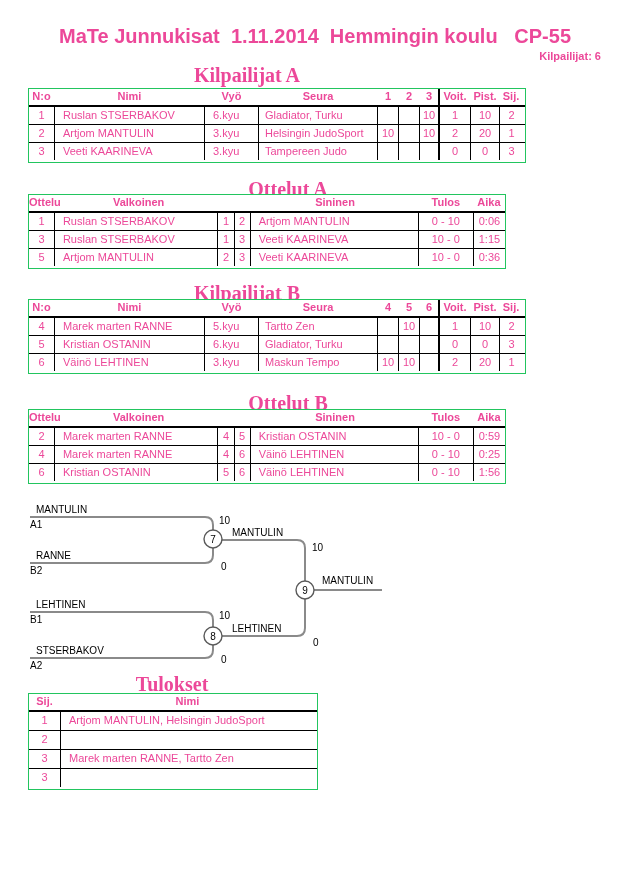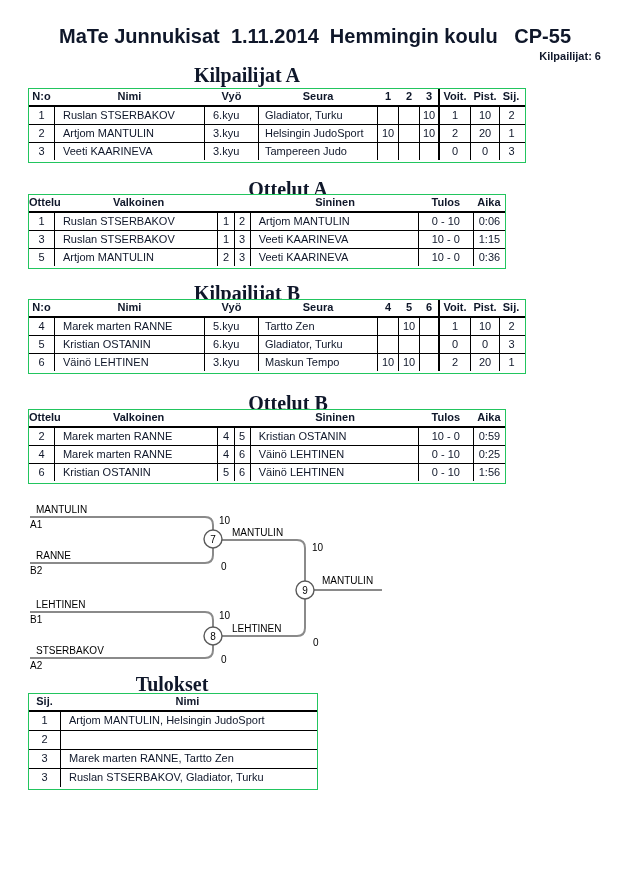--- a/index.html
+++ b/index.html
@@ -1,21 +1,21 @@
 <!DOCTYPE html>
 <html><head>
 <meta charset="utf-8">
 <style>
   html,body{margin:0;padding:0;background:#e8e8e8;}
   .page{
     position:relative;
     width:630px;height:891px;
     background:#ffffff;
     font-family:"Liberation Sans", sans-serif;
-    color:#0f172a;
+    color:#ec4899;
     overflow:hidden;
   }
   .doc-title{
     position:absolute;top:25px;left:50%;transform:translateX(-50%);
     font-size:20px;font-weight:bold;white-space:pre;
   }
   .comp-count{
     position:absolute;top:50px;right:29px;
     font-size:11px;font-weight:bold;
   }
@@ -311,17 +311,16 @@
     </div>
     <div class="trow">
       <div class="cell rt-sij">2</div>
     </div>
     <div class="trow">
       <div class="cell rt-sij">3</div>
       <div class="cell rt-nimi">Marek marten RANNE, Tartto Zen</div>
     </div>
     <div class="trow last">
       <div class="cell rt-sij">3</div>
-      <div class="cell rt-nimi">Ruslan STSERBAKOV, Gladiator, Turku</div>
     </div>
   </div>
 
 </div>
 
 </body></html>

